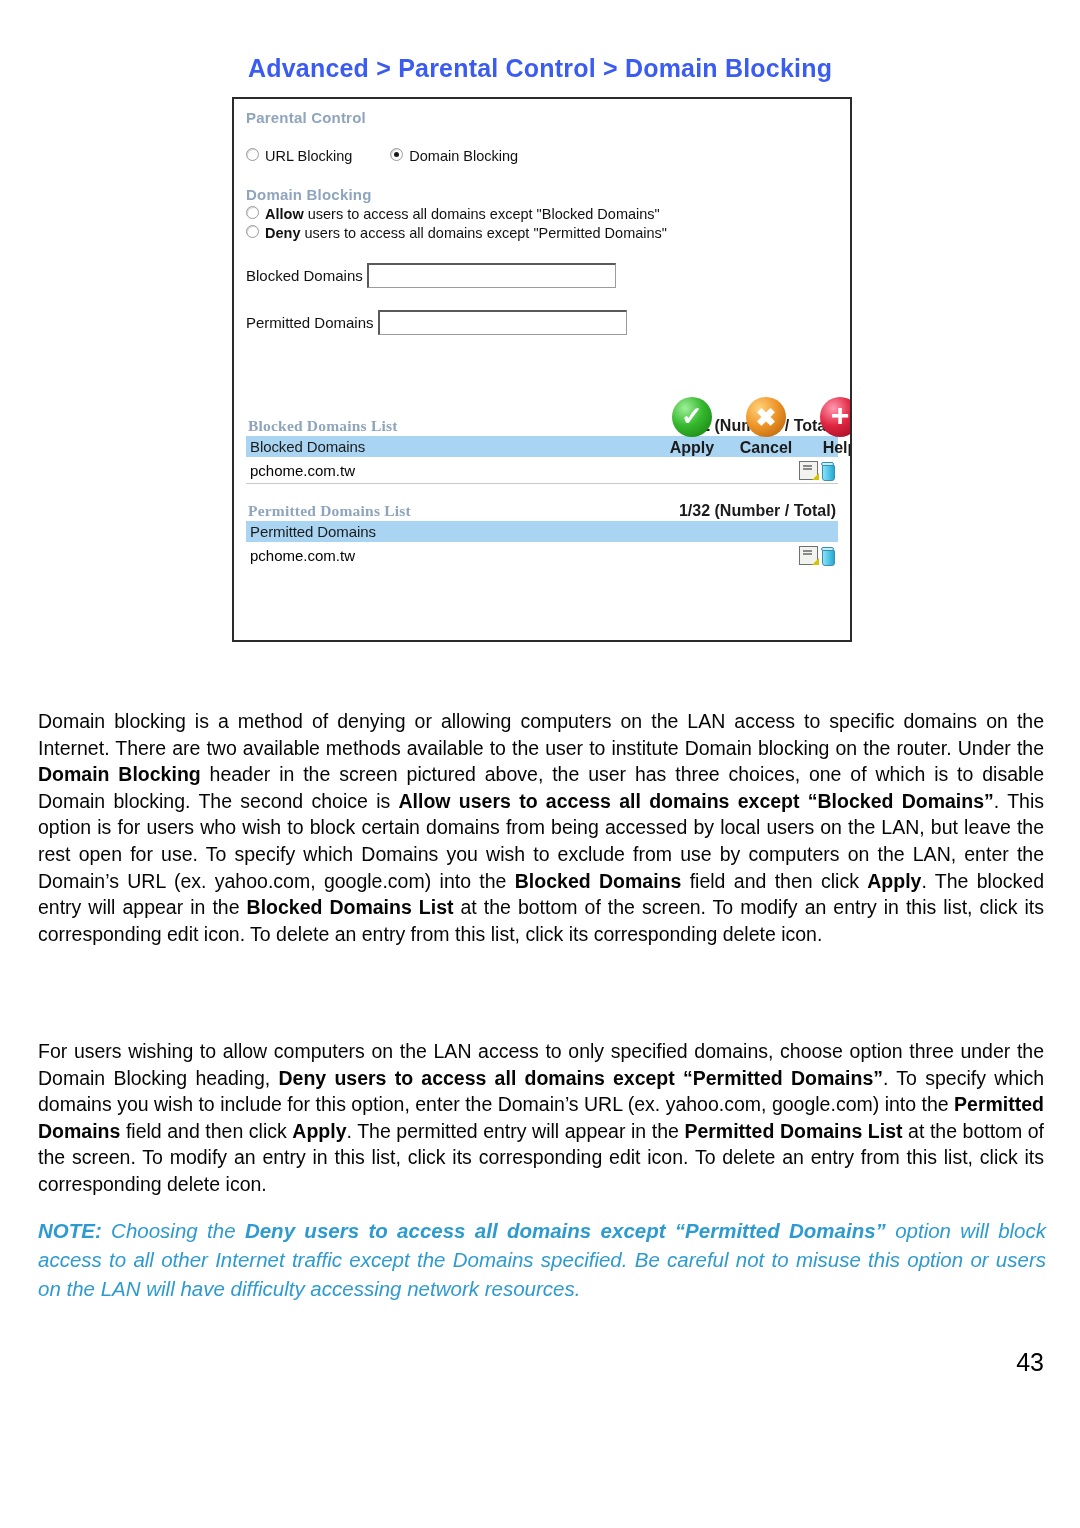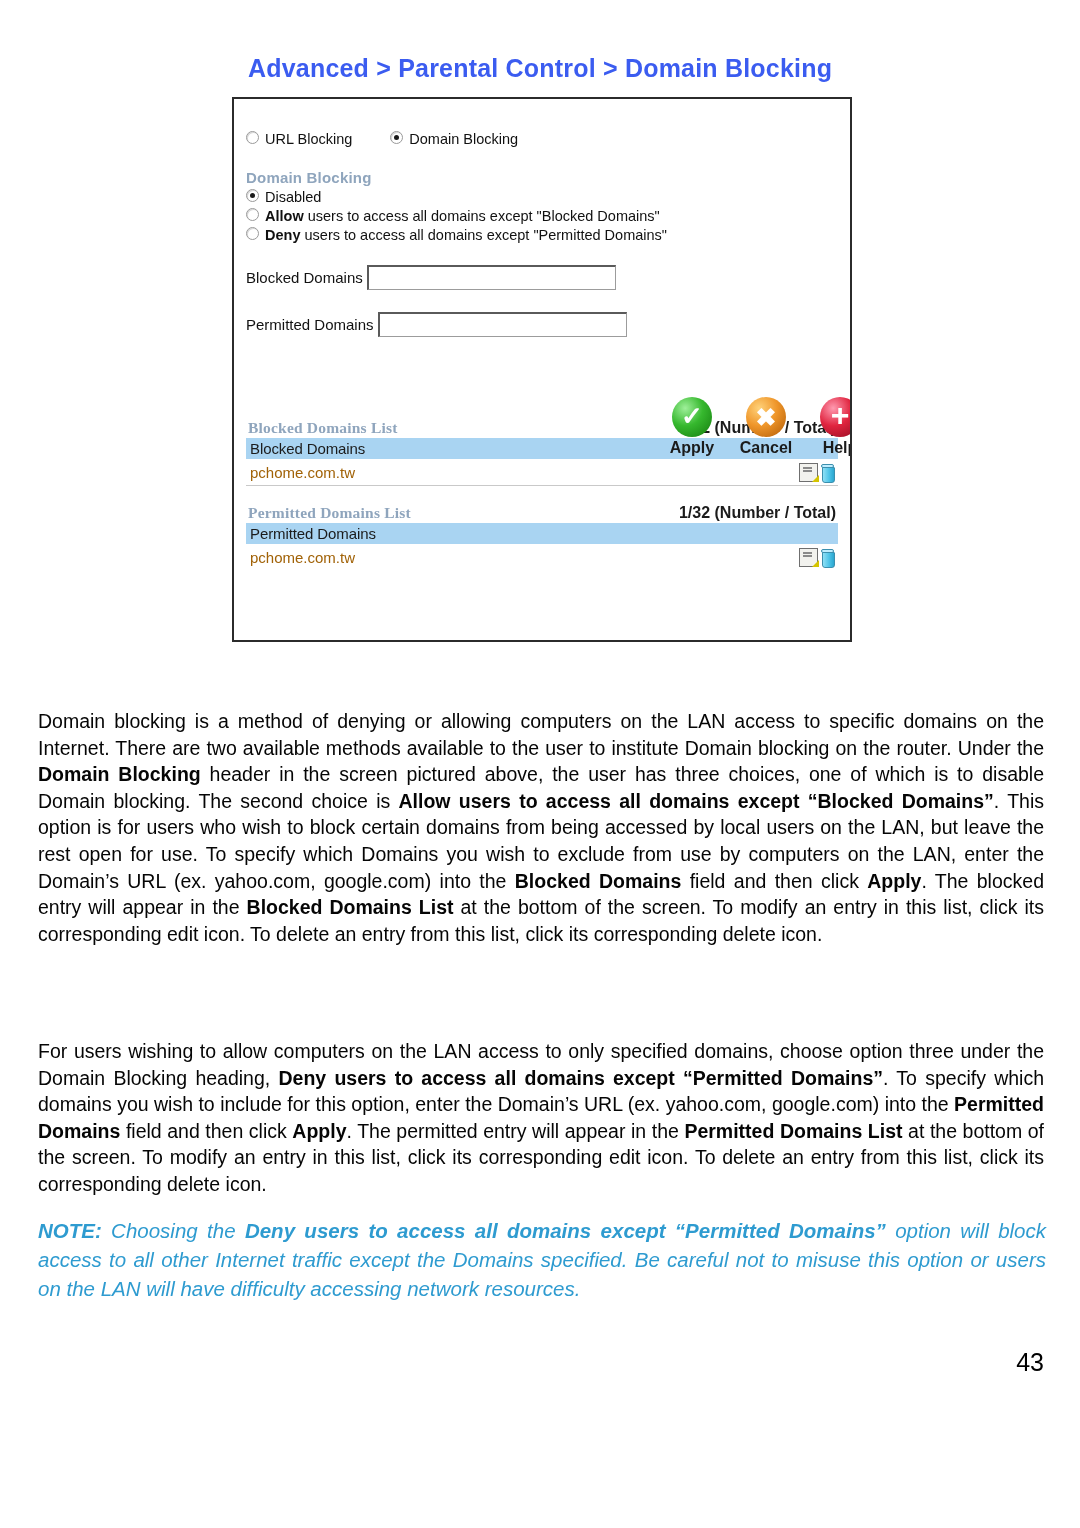--- a/index.html
+++ b/index.html
@@ -197,21 +197,21 @@
     color: #1b1b1b;
     padding: 2px 4px;
     letter-spacing: -0.1px;
   }
   .list-row {
     display: flex;
     justify-content: space-between;
     align-items: center;
     padding: 2px 4px;
     font-size: 15px;
-    color: #a16207;
+    color: #000000;
     border-bottom: 1px solid #c9c9c9;
     min-height: 22px;
   }
   .row-icons { display: flex; gap: 3px; align-items: center; }
 
   .icon-edit {
     width: 17px; height: 17px;
     background: #f2f2ee;
     border: 1px solid #6f6f6f;
     position: relative;
@@ -295,41 +295,36 @@
   }
 </style>
 </head>
 <body>
 
 <div class="page-title">Advanced &gt; Parental Control &gt; Domain Blocking</div>
 
 <div class="router-panel">
   <div class="panel-inner">
 
+    <div class="section-head">Parental Control</div>
 
     <div class="radio-row spaced">
       <label class="radio-opt">
         <span class="radio"></span>
         <span class="radio-label">URL Blocking</span>
       </label>
       <label class="radio-opt">
         <span class="radio checked"></span>
         <span class="radio-label">Domain Blocking</span>
       </label>
     </div>
 
     <div class="section-head" style="margin-top:22px;">Domain Blocking</div>
 
     <div class="opt-list">
-      <div class="radio-row">
-        <label class="radio-opt">
-          <span class="radio checked"></span>
-          <span class="radio-label">Disabled</span>
-        </label>
-      </div>
       <div class="radio-row">
         <label class="radio-opt">
           <span class="radio"></span>
           <span class="radio-label"><b>Allow</b><span> users to access all domains except "Blocked Domains"</span></span>
         </label>
       </div>
       <div class="radio-row">
         <label class="radio-opt">
           <span class="radio"></span>
           <span class="radio-label"><b>Deny</b><span> users to access all domains except "Permitted Domains"</span></span>

